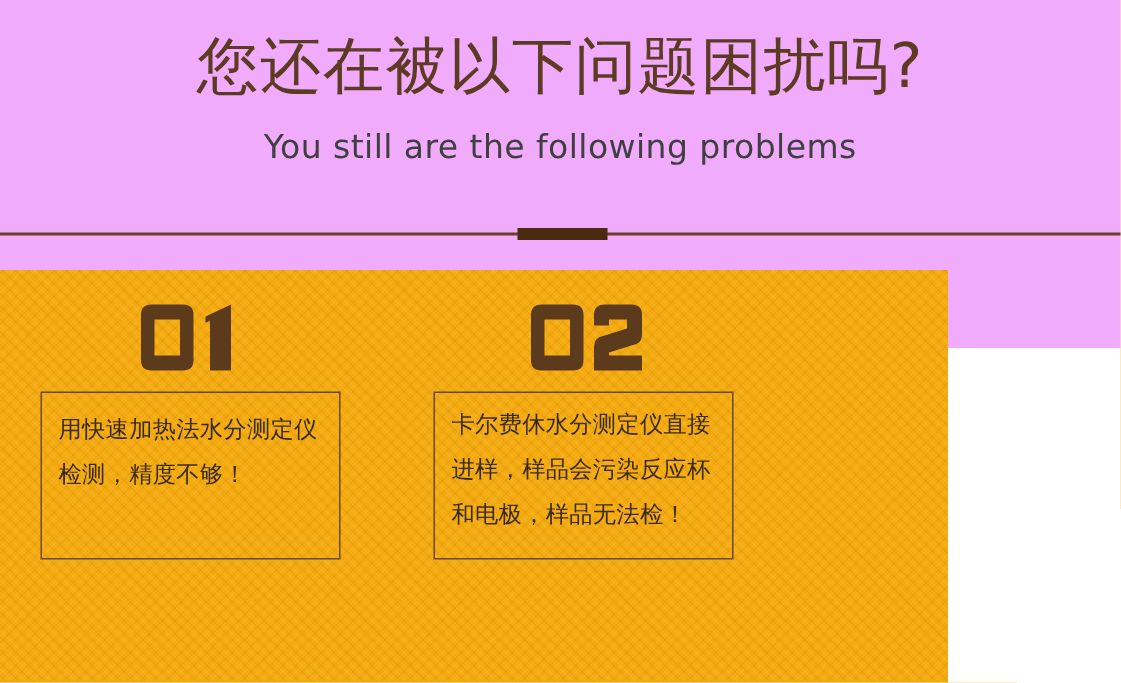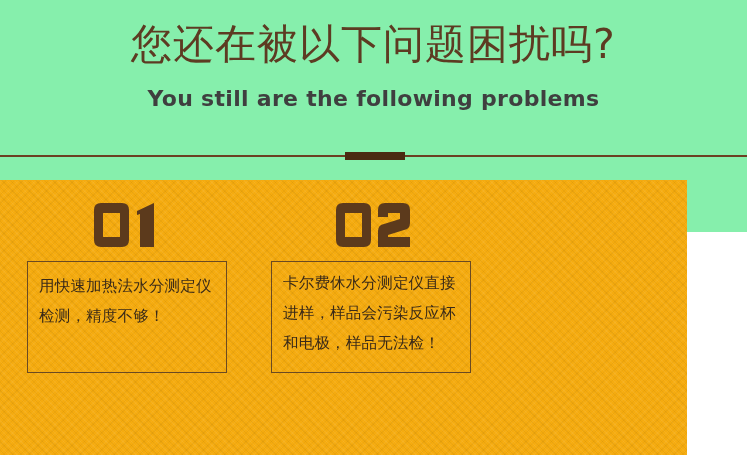--- a/index.html
+++ b/index.html
@@ -20,21 +20,21 @@
     background: #ffffff;
   }
 
   
   .header {
     position: absolute;
     left: 0;
     top: 0;
     width: 747px;
     height: 232px;
-    background: #86efac;
+    background: #f0abfc;
   }
   .title-cn {
     position: absolute;
     left: 0;
     top: 18px;
     width: 747px;
     text-align: center;
     font-size: 41px;
     line-height: 52px;
     letter-spacing: 1px;
@@ -47,21 +47,21 @@
     position: absolute;
     left: 0;
     top: 84px;
     width: 747px;
     text-align: center;
     font-size: 22px;
     line-height: 30px;
     letter-spacing: 0.3px;
     color: #3f3f3f;
     font-family: "DejaVu Sans", "Liberation Sans", sans-serif;
-    font-weight: bold;
+    font-weight: normal;
     white-space: nowrap;
   }
 
   
   .divider {
     position: absolute;
     left: 0;
     top: 152px;
     width: 747px;
     height: 10px;
@@ -81,21 +81,21 @@
     width: 60px;
     height: 8px;
     background: #4a2a11;
   }
 
   
   .band {
     position: absolute;
     left: 0;
     top: 180px;
-    width: 687px;
+    width: 632px;
     height: 275px;
     background-color: #f5ab0f;
     background-image:
       repeating-linear-gradient(45deg,
         rgba(255,255,255,0.055) 0px,
         rgba(255,255,255,0.055) 1px,
         rgba(0,0,0,0.000) 1px,
         rgba(0,0,0,0.000) 3px,
         rgba(0,0,0,0.045) 3px,
         rgba(0,0,0,0.045) 4px,
@@ -113,21 +113,21 @@
   }
 
   
   .col {
     position: absolute;
     top: 0;
     width: 247px;
     height: 275px;
   }
   .col-1 { left: 5px;   }
-  .col-2 { left: 249px; }
+  .col-2 { left: 267px; }
   .col-3 { left: 497px; }
 
   .num {
     position: absolute;
     left: 0;
     top: 22px;
     width: 247px;
     height: 50px;
     text-align: center;
   }

